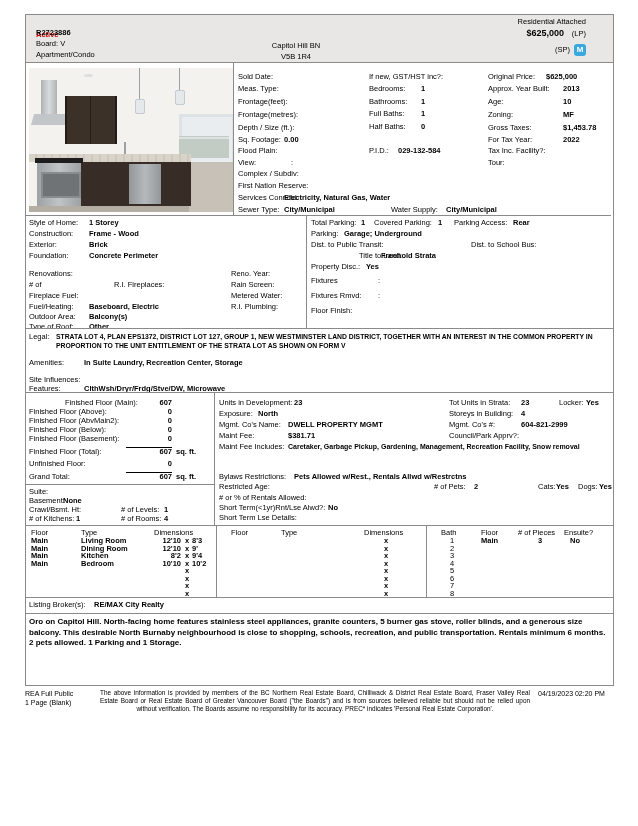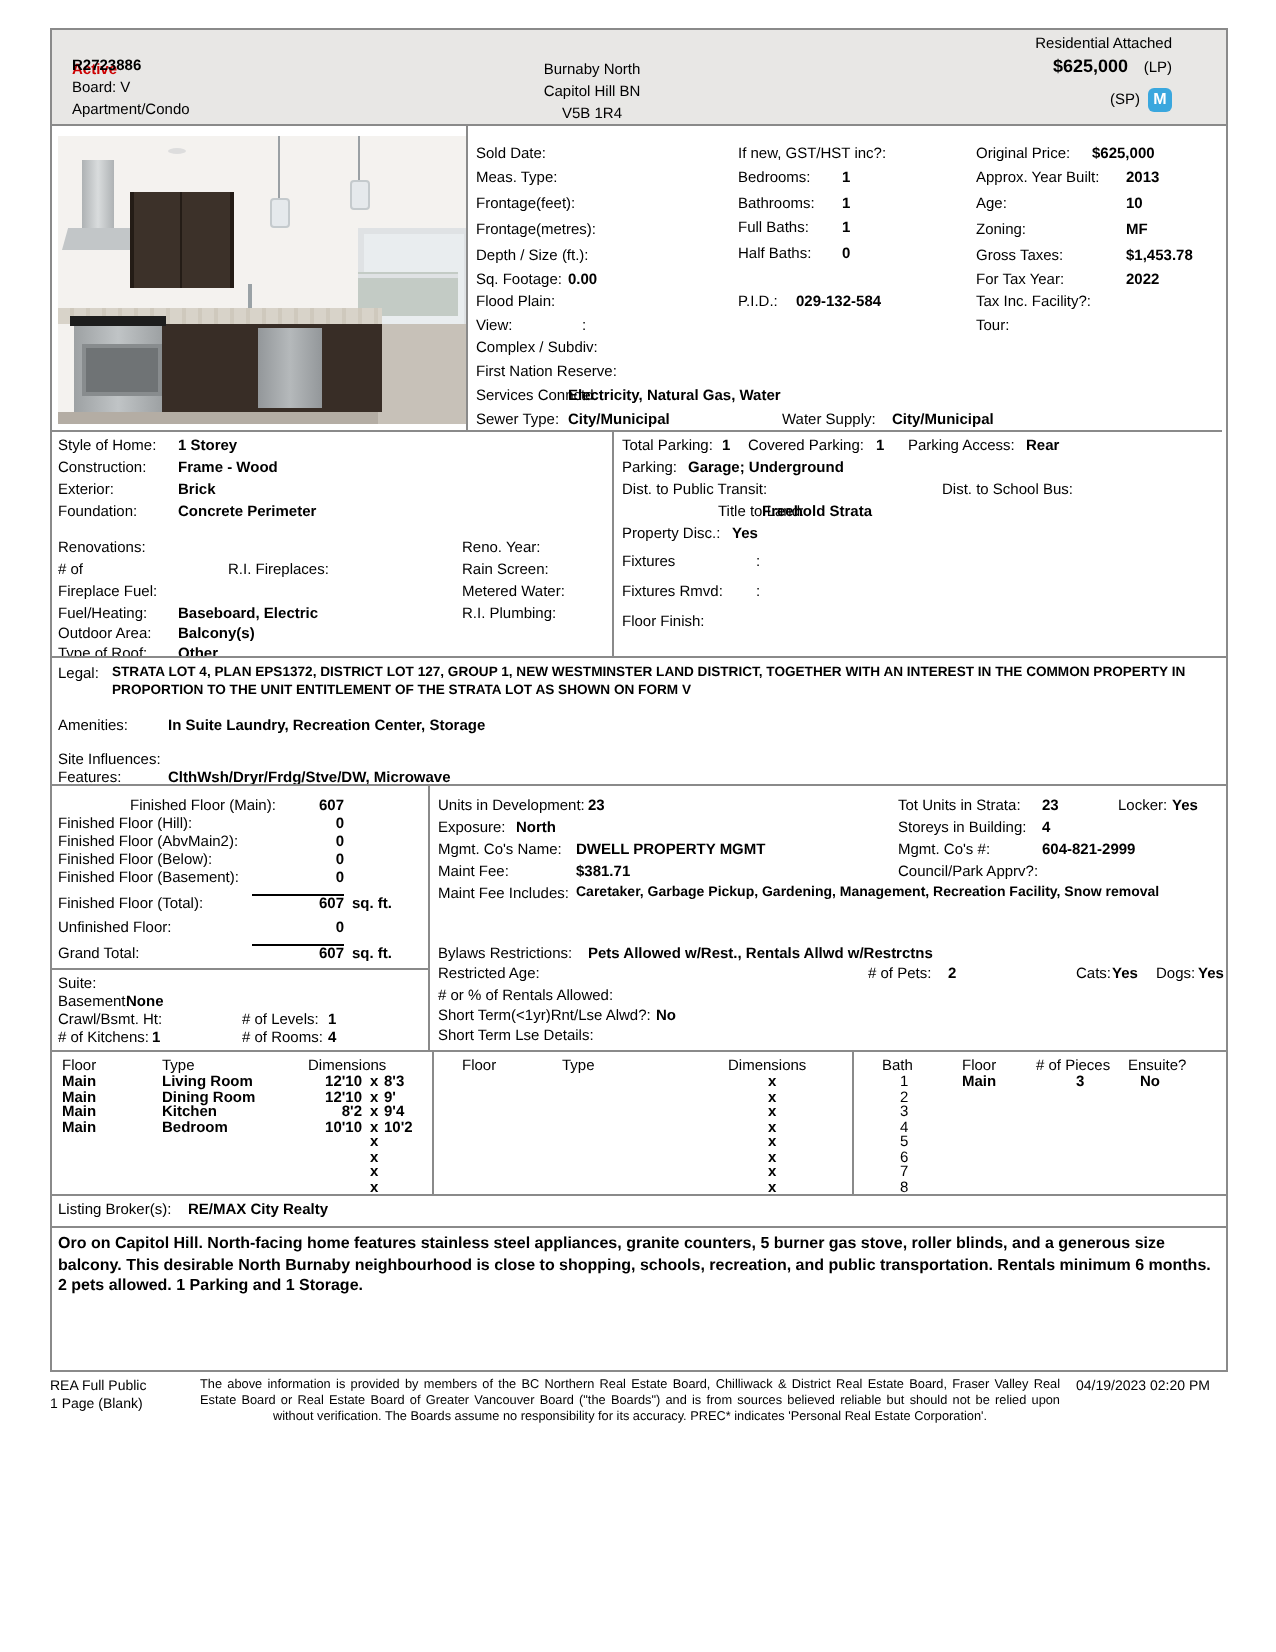--- a/index.html
+++ b/index.html
@@ -26,21 +26,20 @@
 </head>
 <body>
 
 <div class="page">
 
   <div class="box hdrbg" style="left:25px;top:14px;width:587px;height:48px;">
     <span class="a b red" style="left:10px;top:4px;margin-top:12px;">Active</span>
     <span class="a b" style="left:10px;top:14px;">R2723886</span>
     <span class="a" style="left:10px;top:25px;">Board: V</span>
     <span class="a" style="left:10px;top:36px;">Apartment/Condo</span>
-    <span class="a ctr" style="left:145px;top:16px;width:250px;">Burnaby North</span>
     <span class="a ctr" style="left:145px;top:27px;width:250px;">Capitol Hill BN</span>
     <span class="a ctr" style="left:145px;top:38px;width:250px;">V5B 1R4</span>
     <span class="a" style="right:27px;top:3px;">Residential Attached</span>
     <span class="a b" style="right:49px;top:13px;font-size:9px;">$625,000</span>
     <span class="a" style="right:27px;top:15px;">(LP)</span>
     <span class="a" style="right:43px;top:31px;">(SP)</span>
     <span class="mlogo" style="right:27px;top:29px;">M</span>
   </div>
 
   <div class="box" style="left:25px;top:62px;width:587px;height:266px;">
@@ -173,21 +172,21 @@
     <span class="a" style="left:3px;top:56px;">Features:</span>
     <span class="a b" style="left:58px;top:56px;">ClthWsh/Dryr/Frdg/Stve/DW, Microwave</span>
   </div>
 
   <div class="box" style="left:25px;top:392px;width:587px;height:133px;">
     <div class="vline" style="left:188px;top:0;height:133px;"></div>
     <div class="hline" style="left:0;top:91px;width:188px;"></div>
 
     <span class="a" style="left:3px;top:6px;margin-left:36px;">Finished Floor (Main):</span>
     <span class="a b num" style="left:100px;top:6px;">607</span>
-    <span class="a" style="left:3px;top:15px;">Finished Floor (Hill):</span>
+    <span class="a" style="left:3px;top:15px;">Finished Floor (Above):</span>
     <span class="a b num" style="left:100px;top:15px;">0</span>
     <span class="a" style="left:3px;top:24px;">Finished Floor (AbvMain2):</span>
     <span class="a b num" style="left:100px;top:24px;">0</span>
     <span class="a" style="left:3px;top:33px;">Finished Floor (Below):</span>
     <span class="a b num" style="left:100px;top:33px;">0</span>
     <span class="a" style="left:3px;top:42px;">Finished Floor (Basement):</span>
     <span class="a b num" style="left:100px;top:42px;">0</span>
     <span class="a" style="left:3px;top:55px;">Finished Floor (Total):</span>
     <span class="a b num sum" style="left:100px;top:54px;">607</span>
     <span class="a b" style="left:150px;top:55px;">sq. ft.</span>

